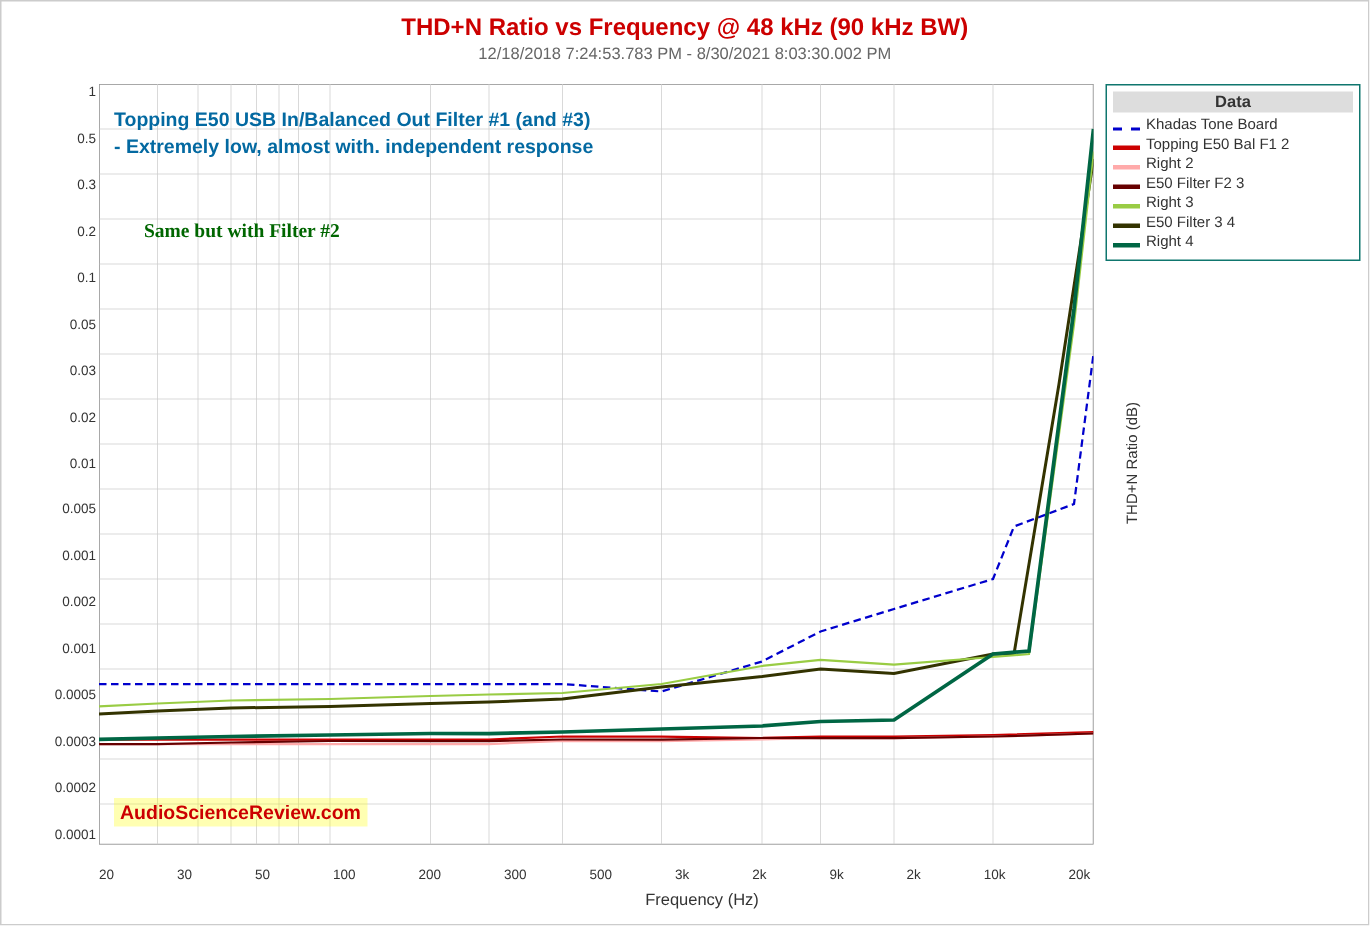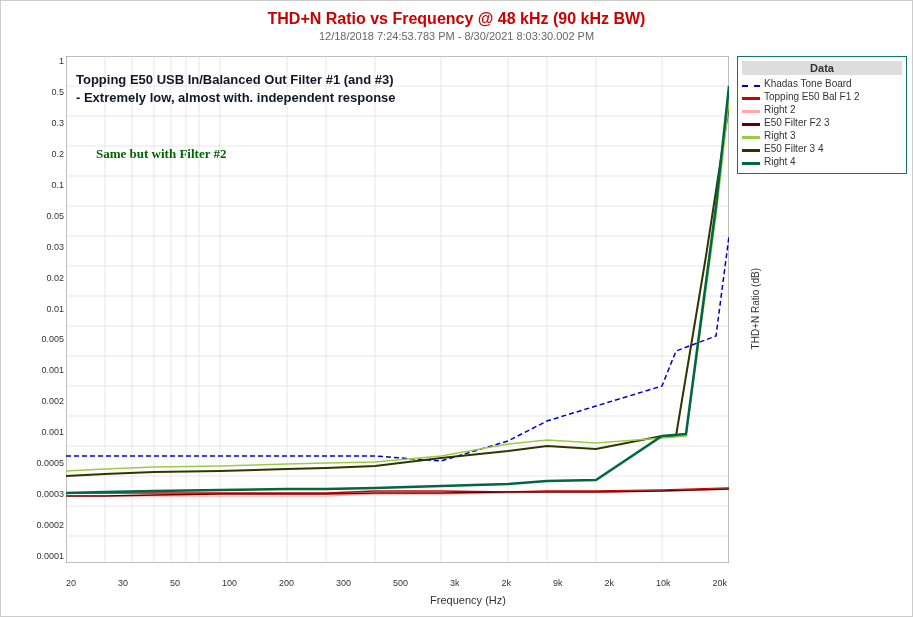--- a/index.html
+++ b/index.html
@@ -28,21 +28,21 @@
     .chart-subtitle {
       text-align: center;
       color: #666;
       font-size: 11px;
       margin-bottom: 2px;
     }
     .annotation-1 {
       position: absolute;
       left: 75px;
       top: 70px;
-      color: #0f172a;
+      color: #0369a1;
       font-size: 13px;
       font-weight: bold;
       line-height: 1.4;
     }
     .annotation-2 {
       position: absolute;
       left: 95px;
       top: 145px;
       color: #006600;
       font-size: 13px;
@@ -307,20 +307,21 @@
     <polyline points="0,437 39,436 88,435 154,434 221,433 260,433 309,432 375,430 442,428 481,425 530,424 596,380 620,378 650,150 663,30" fill="none" stroke="#006644" stroke-width="2.5"></polyline>
 
   </svg>
 
   <div class="annotation-1">
     <div>Topping E50 USB In/Balanced Out Filter #1 (and #3)</div>
     <div>- Extremely low, almost with. independent response</div>
   </div>
   <div class="annotation-2">Same but with Filter #2</div>
 
+  <div class="watermark">AudioScienceReview.com</div>
 
   <div class="legend">
     <div class="legend-title">Data</div>
 
     <div class="legend-item">
       <div class="legend-color" style="background:#0000cc;border-bottom:2px dashed #0000cc;background:none;border:none;height:2px;border-top:2px dashed #0000cc;margin-top:4px;"></div>
       <span class="legend-text">Khadas Tone Board</span>
     </div>
     <div class="legend-item">
       <div class="legend-color" style="height:3px;background:#cc0000;margin-top:3px;"></div>

